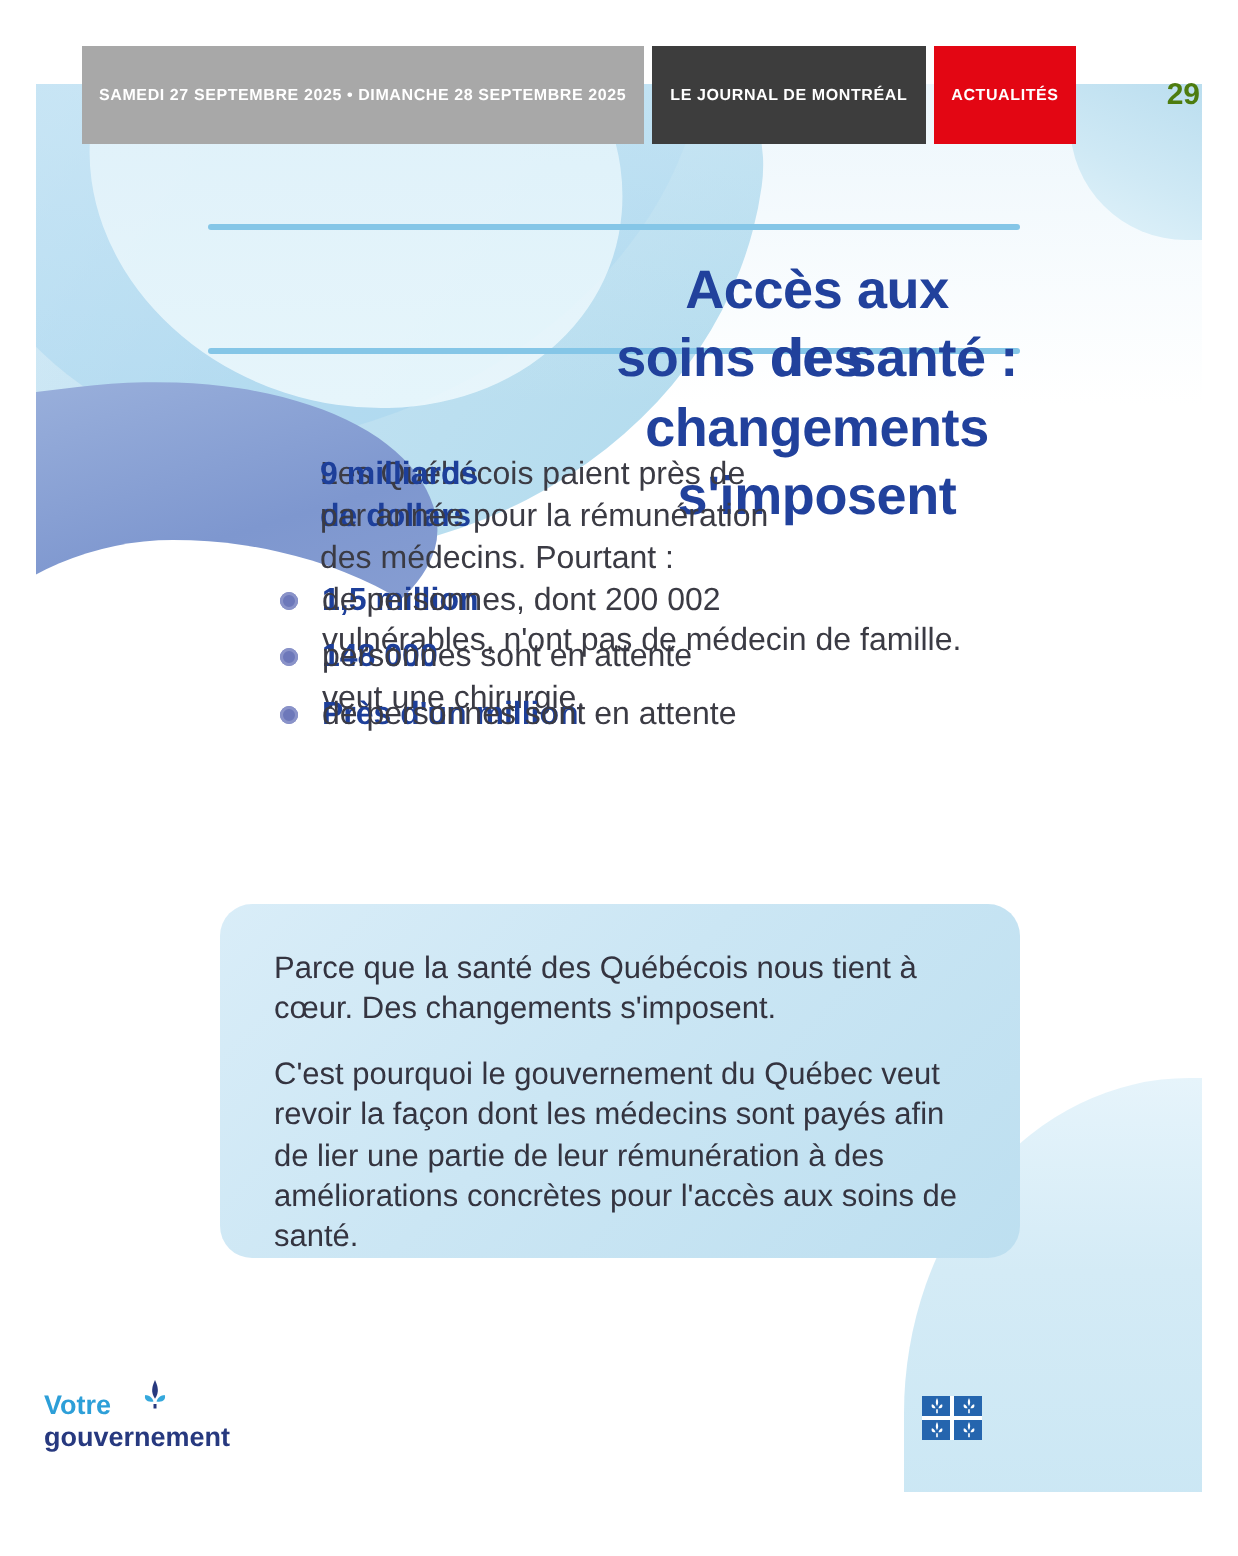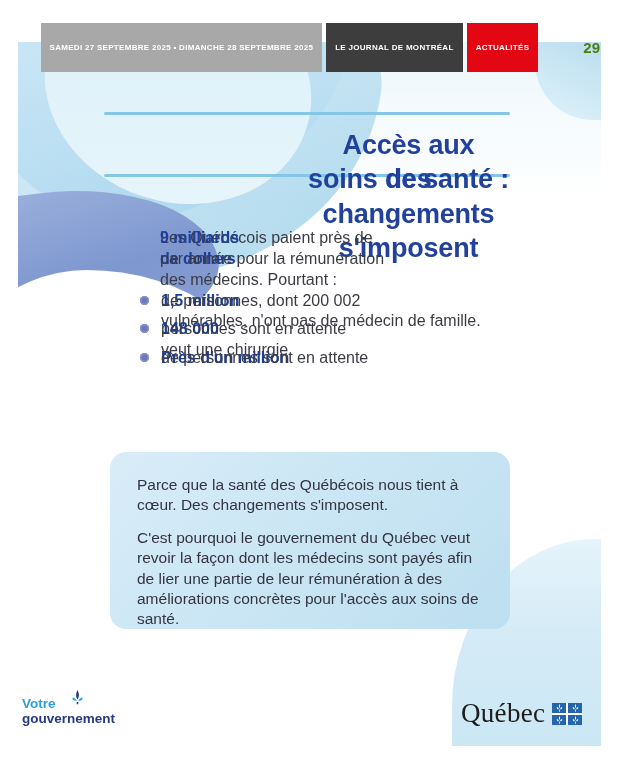--- a/index.html
+++ b/index.html
@@ -238,21 +238,20 @@
     <svg class="vg-fleur" viewBox="0 0 20 22">
       <path d="M10 1 C8 5.5 7 9 10 13.5 C13 9 12 5.5 10 1 Z" fill="#27397f"></path>
       <path d="M3.5 11 C2.6 14 4.6 16 9 15.3 C8.2 12.6 6 11.2 3.5 11 Z" fill="#35a8dc"></path>
       <path d="M16.5 11 C17.4 14 15.4 16 11 15.3 C11.8 12.6 14 11.2 16.5 11 Z" fill="#35a8dc"></path>
       <path d="M9 17 L11 17 L11 20 L9 20 Z" fill="#27397f"></path>
     </svg>
     <span class="vg-gouv">gouvernement</span>
   </div>
 
   <div class="qc-logo">
-    <span class="qc-text">Québec</span>
     <div class="qc-flag">
       <div class="cell">
           <svg viewBox="0 0 10 12">
             <path fill="#ffffff" d="M5 0C4 2.2 3.6 3.9 5 6.2 6.4 3.9 6 2.2 5 0ZM1.2 4.6C.4 6.5 1.5 8.1 3.9 7.7 3.6 6.1 2.6 5 1.2 4.6ZM8.8 4.6C7.4 5 6.4 6.1 6.1 7.7 8.5 8.1 9.6 6.5 8.8 4.6ZM4.4 8.4 4.4 11.5 5.6 11.5 5.6 8.4Z"></path>
           </svg>
         </div>
       <div class="cell">
           <svg viewBox="0 0 10 12">
             <path fill="#ffffff" d="M5 0C4 2.2 3.6 3.9 5 6.2 6.4 3.9 6 2.2 5 0ZM1.2 4.6C.4 6.5 1.5 8.1 3.9 7.7 3.6 6.1 2.6 5 1.2 4.6ZM8.8 4.6C7.4 5 6.4 6.1 6.1 7.7 8.5 8.1 9.6 6.5 8.8 4.6ZM4.4 8.4 4.4 11.5 5.6 11.5 5.6 8.4Z"></path>
           </svg>

